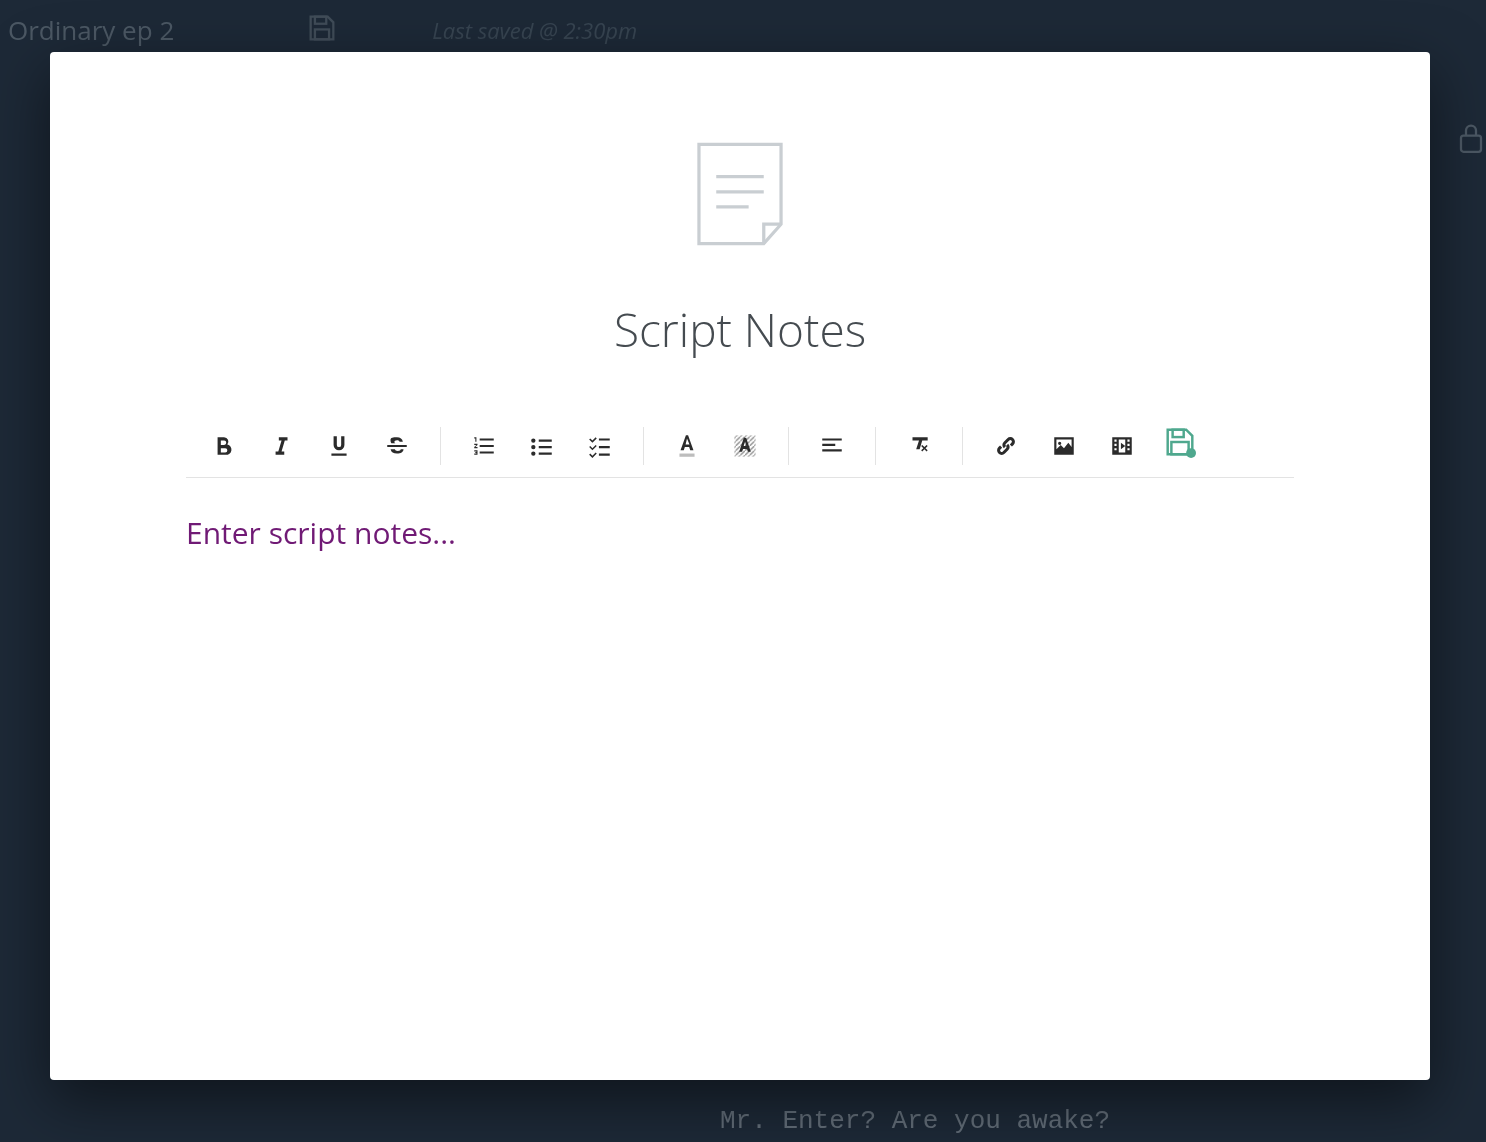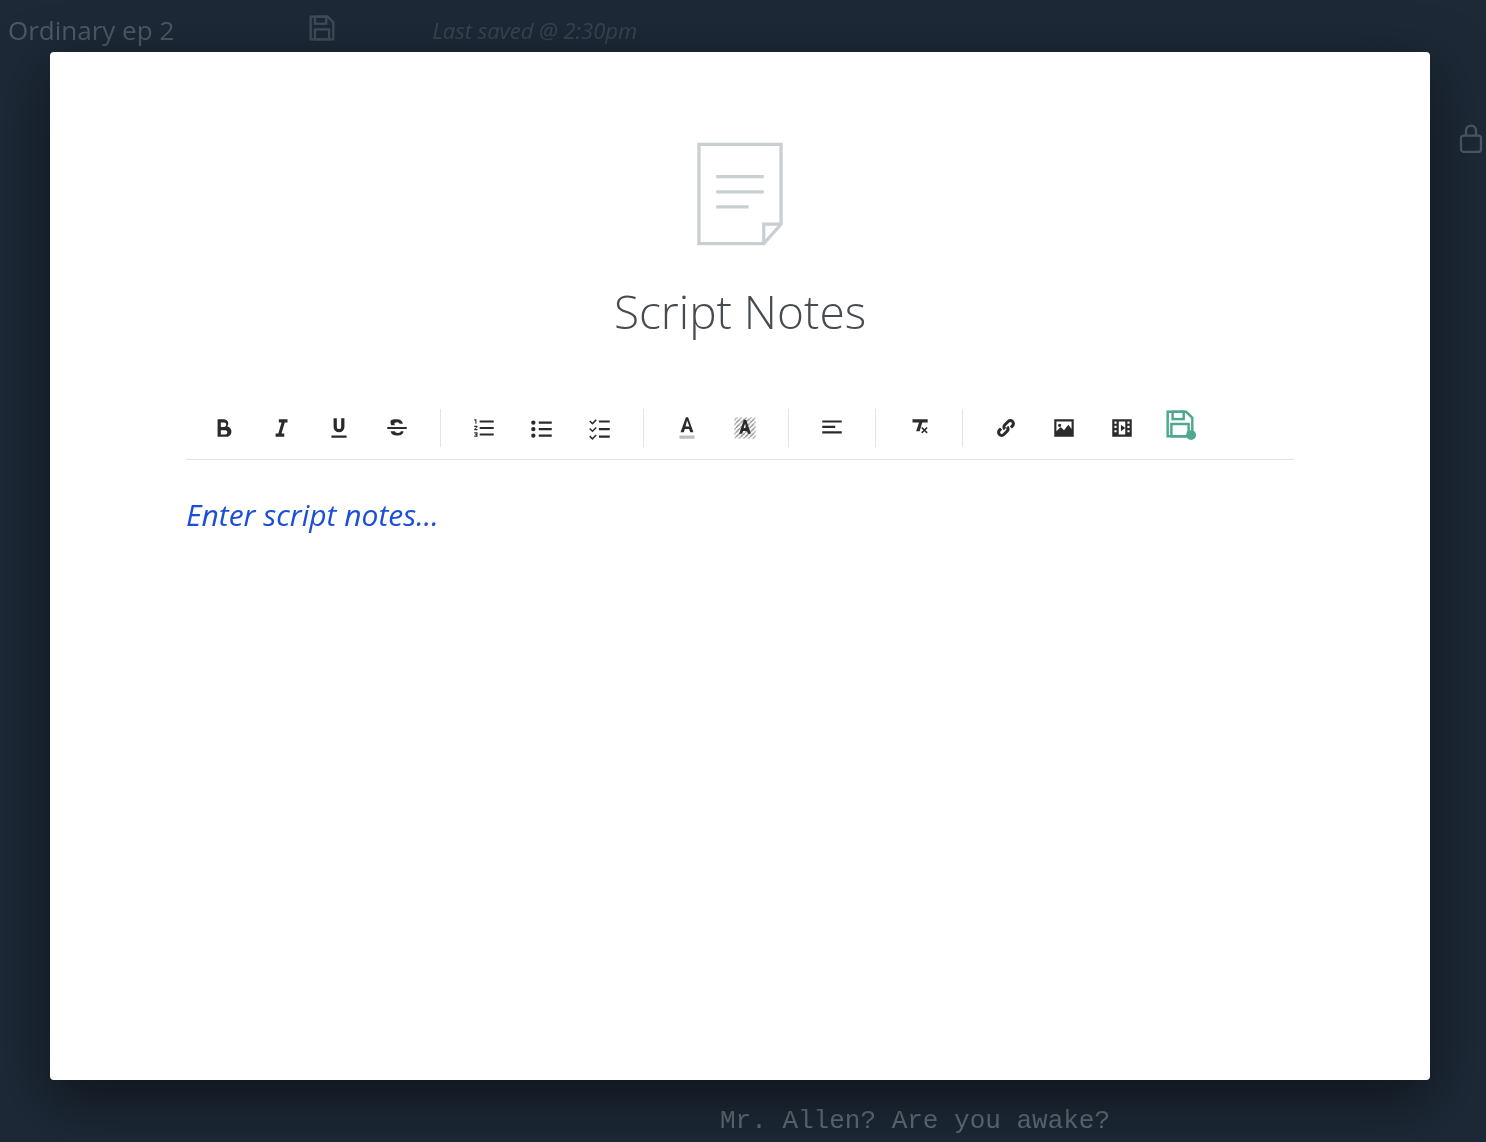--- a/index.html
+++ b/index.html
@@ -75,21 +75,21 @@
     padding-top: 88px;
   }
 
   .doc-icon {
     width: 108px;
     height: 108px;
     position: relative;
   }
 
   .modal-title {
-    margin-top: 32px;
+    margin-top: 50px;
     font-size: 46px;
     font-weight: 300;
     color: #454b50;
   }
 
   
   .toolbar {
     margin: 54px 136px 0 136px;
     border-bottom: 1px solid #e3e3e3;
     display: flex;
@@ -128,22 +128,21 @@
     top: -4px;
   }
 
   
   .editor-area {
     flex: 1;
     margin: 0 136px;
     padding-top: 34px;
   }
   .editor-placeholder {
-    color: #1d4ed8;
-    font-style: italic;
+    color: #701a75;
     font-size: 30px;
     font-weight: 400;
     outline: none;
     min-height: 400px;
     cursor: text;
   }
 
 </style>
 </head>
 <body>
@@ -171,21 +170,21 @@
   <span class="row">ap i</span>
   <span class="row">&nbsp;</span>
   <span class="row">&nbsp;</span>
   <span class="row">&nbsp;</span>
   
   
   
 </div>
 
 <div style="position:absolute; bottom:6px; left:660px; right:0; font-family:'Courier New',monospace; font-size:26px; color:#8b97a2; white-space:nowrap; overflow:hidden;">
-  <div style="text-align:left; padding-left:60px;">Mr. Allen? Are you awake?</div>
+  <div style="text-align:left; padding-left:60px;">Mr. Enter? Are you awake?</div>
 </div>
 
 <div class="overlay"></div>
 
 <div class="modal">
 
   <div class="modal-header">
     <div class="doc-icon">
       <svg width="108" height="108" viewBox="0 0 100 100" fill="none" stroke="#c9ced2" stroke-width="3">
         <path d="M12 4 H88 V78 L72 96 H12 Z"></path>

